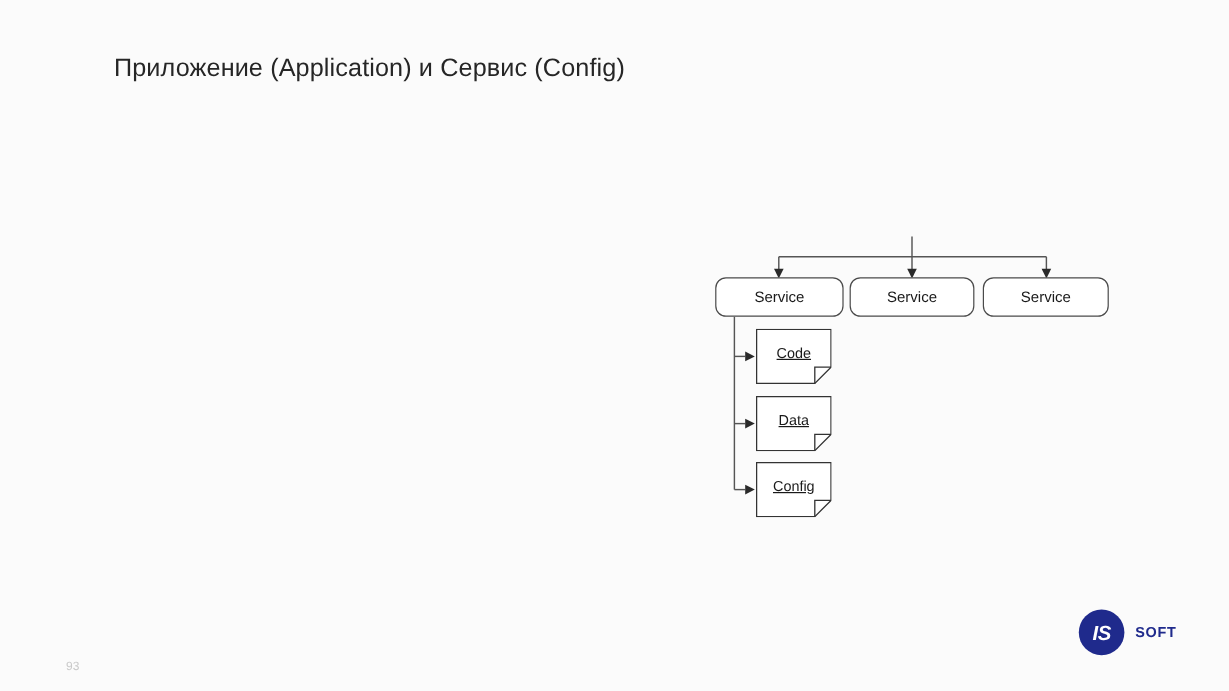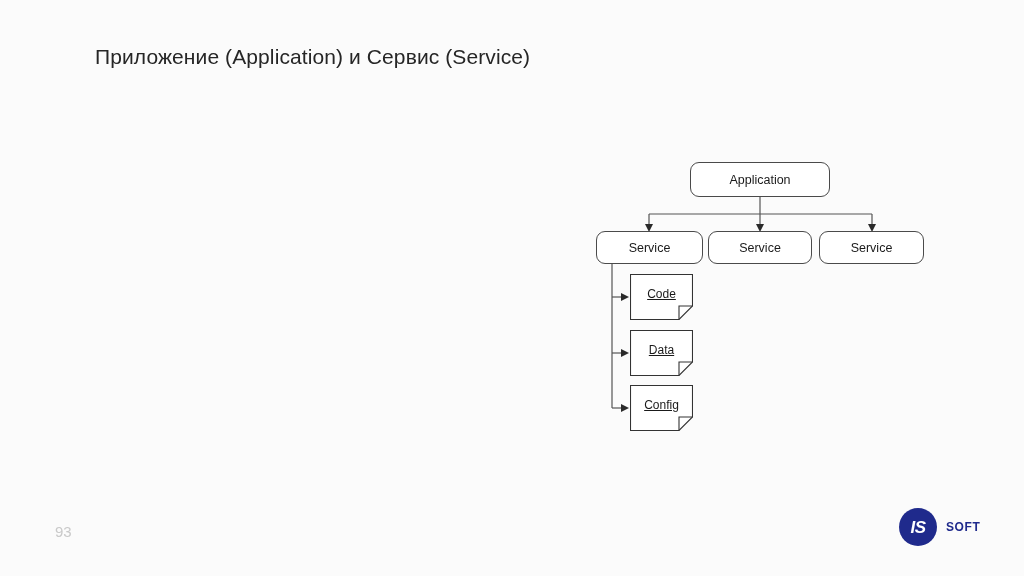--- a/index.html
+++ b/index.html
@@ -97,22 +97,22 @@
     text-decoration: underline;
   }
   .doc-code   { left: 630px; top: 274px; }
   .doc-data   { left: 630px; top: 330px; }
   .doc-config { left: 630px; top: 385px; }
 
   
   .page-number {
     position: absolute;
     left: 55px;
-    top: 523px;
-    font-size: 15px;
+    top: 550px;
+    font-size: 10px;
     color: #c9c9c9;
   }
 
   .logo {
     position: absolute;
     left: 899px;
     top: 508px;
     display: flex;
     align-items: center;
     gap: 9px;
@@ -140,21 +140,21 @@
     font-weight: bold;
     letter-spacing: 0.6px;
     text-align: right;
   }
 </style>
 </head>
 <body>
 
 <div class="slide">
 
-  <div class="slide-title">Приложение (Application) и Сервис (Service)</div>
+  <div class="slide-title">Приложение (Application) и Сервис (Config)</div>
 
   <div class="diagram">
     <svg width="1024" height="576" xmlns="http://www.w3.org/2000/svg">
       <g stroke="#555555" stroke-width="1.2" fill="none">
 
         <path d="M760,197 L760,214"></path>
 
         <path d="M649,214 L872,214"></path>
 
         <path d="M649,214 L649,225"></path>
@@ -173,23 +173,20 @@
         <polygon points="760,232 756,224 764,224"></polygon>
         <polygon points="872,232 868,224 876,224"></polygon>
 
         <polygon points="629,297 621,293 621,301"></polygon>
         <polygon points="629,353 621,349 621,357"></polygon>
         <polygon points="629,408 621,404 621,412"></polygon>
       </g>
     </svg>
   </div>
 
-  <div class="node-box node-app">
-    <span>Application</span>
-  </div>
 
   <div class="node-box node-svc1">
     <span>Service</span>
   </div>
   <div class="node-box node-svc2">
     <span>Service</span>
   </div>
   <div class="node-box node-svc3">
     <span>Service</span>
   </div>

